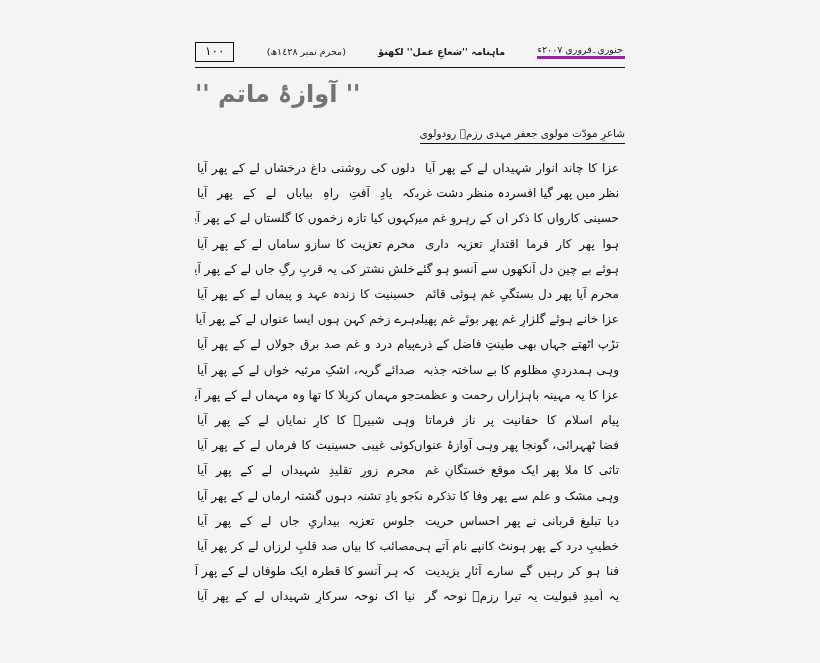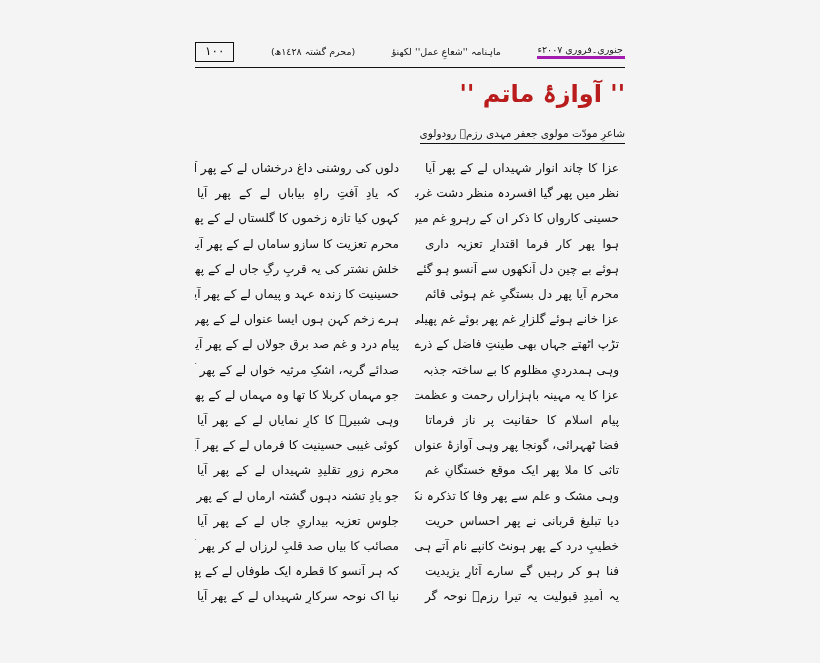--- a/index.html
+++ b/index.html
@@ -45,20 +45,21 @@
     line-height: 1.2;
     letter-spacing: 0.1px;
   }
   .header-date {
     text-align: right;
     padding-right: 2px;
     border-bottom: 3px solid #a21caf;
   }
   .header-journal {
     flex: 0 0 auto;
+    font-weight: bold;
   }
   .header-issue {
     text-align: center;
     flex: 0 0 auto;
   }
   .folio-box {
     border: 1.4px solid #111;
     padding: 1px 9px 2px 9px;
     font-size: 12px;
     line-height: 1.25;
@@ -66,24 +67,24 @@
     background: #f4f4f4;
     letter-spacing: 1px;
   }
 
   
   .title {
     position: absolute;
     top: 78px;
     right: 195px;
     width: 430px;
-    text-align: right;
+    text-align: left;
     font-size: 24px;
     font-weight: bold;
-    color: #b91c1c;
+    color: #737373;
     line-height: 1.35;
     letter-spacing: 0.5px;
   }
 
   
   .byline {
     position: absolute;
     top: 127px;
     right: 195px;
     font-size: 10.5px;
@@ -119,41 +120,40 @@
   }
   .misra-first {
     
     flex: 0 0 210px;
     text-align: justify;
     text-align-last: justify;
     padding-right: 6px;
     padding-left: 10px;
     box-sizing: border-box;
     direction: rtl;
-    margin-left: 16px;
   }
   .misra-second {
     
     flex: 1 1 auto;
     text-align: justify;
     text-align-last: justify;
     padding-left: 2px;
     box-sizing: border-box;
     direction: rtl;
   }
 </style>
 </head>
 <body>
 
 <div class="page">
 
   <div class="header">
     <div class="header-cell header-date">جنوری۔فروری ٢٠٠٧ء</div>
     <div class="header-cell header-journal">ماہنامہ ''شعاعِ عمل'' لکھنؤ</div>
-    <div class="header-cell header-issue">(محرم گشتہ ١٤٢٨ھ)</div>
+    <div class="header-cell header-issue">(محرم نمبر ١٤٢٨ھ)</div>
     <div class="folio-box">١٠٠</div>
   </div>
 
   <div class="title">'' آوازۂ ماتم ''</div>
 
   <div class="byline">شاعرِ مودّت مولوی جعفر مہدی رزمؔ رودولوی</div>
 
   <div class="poem">
       <div class="couplet">
         <div class="hemistich misra-first">عزا کا چاند انوار شہیداں لے کے پھر آیا</div>

